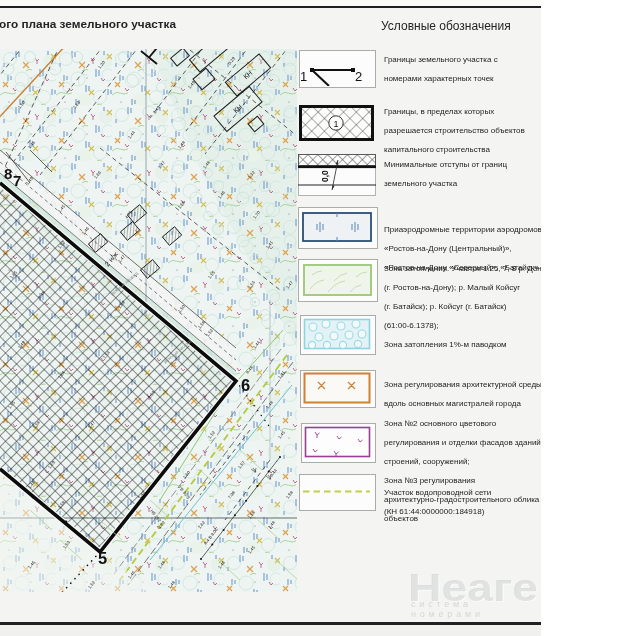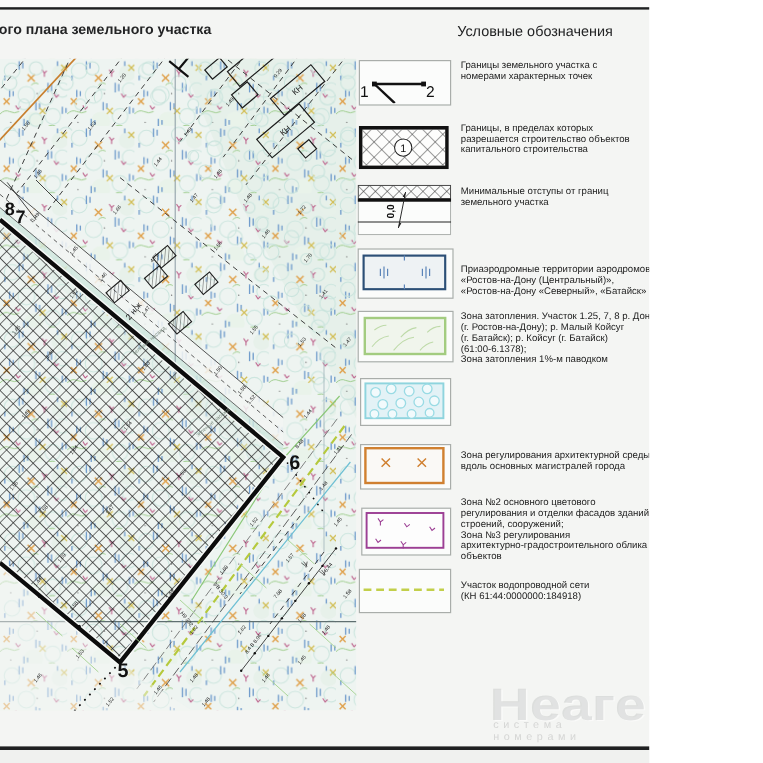--- a/index.html
+++ b/index.html
@@ -1,16 +1,16 @@
 <!DOCTYPE html>
 <html><head><meta charset="utf-8"><style>
 html,body{margin:0;padding:0}
 #page{position:relative;width:541px;height:636px;background:#f4f5f3;font-family:"Liberation Sans",sans-serif;overflow:hidden}
 .abs{position:absolute}
-.ltxt{position:absolute;left:384px;font-size:8px;line-height:9px;color:#1c1c1c;white-space:nowrap}
+.ltxt{position:absolute;left:384px;font-size:8px;line-height:19px;color:#1c1c1c;white-space:nowrap}
 .obox{position:absolute;border:1px solid #a9adaa;background:#fbfcfb}
 </style></head><body>
 <div id="page">
 <div class="abs" style="left:0;top:0;width:636px;height:6px;background:#fbfbfa"></div>
 <div class="abs" style="left:0;top:6px;width:636px;height:2px;background:#1f2021"></div>
 <div class="abs" style="left:-1px;top:17px;font-size:11.8px;font-weight:bold;color:#232425;white-space:nowrap">ого плана земельного участка</div>
 <div class="abs" style="left:0;top:622px;width:636px;height:3px;background:#1f2021"></div>
 <div class="abs" style="left:0;top:625px;width:636px;height:11px;background:#f0f1ef"></div>
 <svg class="abs" style="left:0;top:49px" width="297" height="543" viewBox="0 0 297 543">
       <defs>

